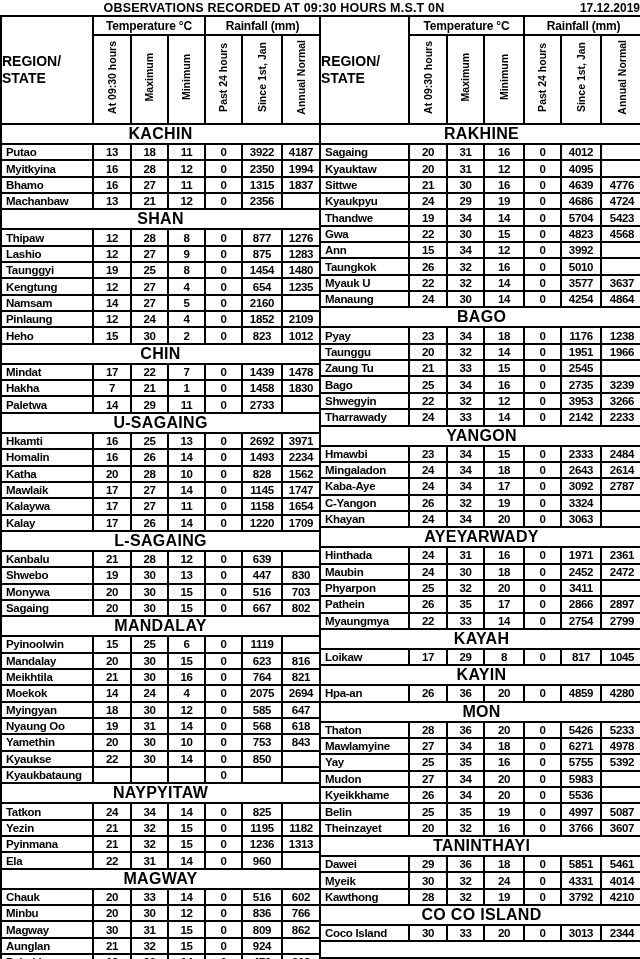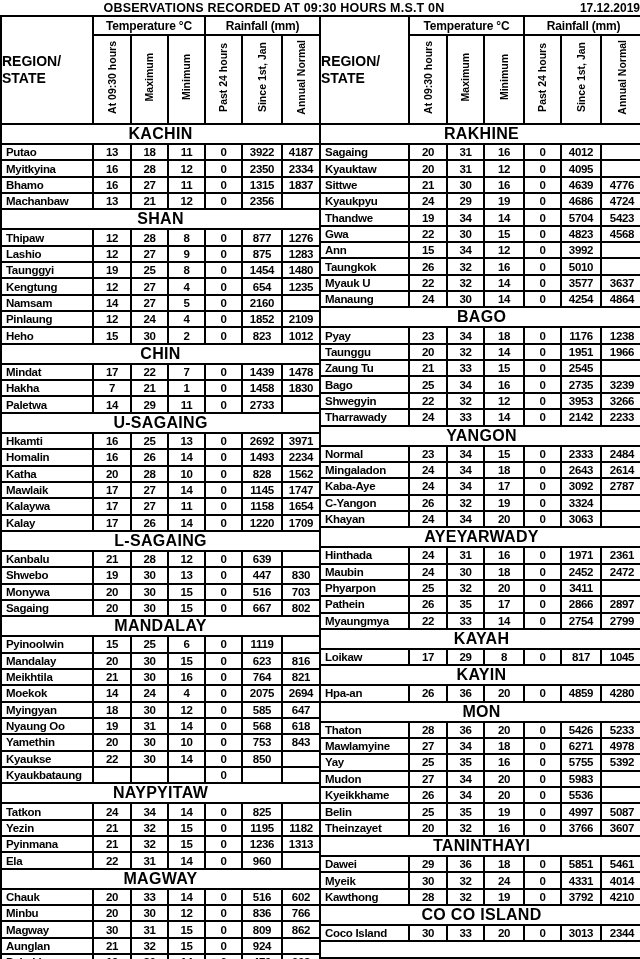--- a/index.html
+++ b/index.html
@@ -81,21 +81,21 @@
             <td class="val">3922</td>
             <td class="val">4187</td>
           </tr>
           <tr class="r">
             <td class="name">Myitkyina</td>
             <td class="val">16</td>
             <td class="val">28</td>
             <td class="val">12</td>
             <td class="val">0</td>
             <td class="val">2350</td>
-            <td class="val">2334</td>
+            <td class="val">1994</td>
           </tr>
           <tr class="r">
             <td class="name">Bhamo</td>
             <td class="val">16</td>
             <td class="val">27</td>
             <td class="val">11</td>
             <td class="val">0</td>
             <td class="val">1315</td>
             <td class="val">1837</td>
           </tr>
@@ -657,21 +657,21 @@
             <td class="val">33</td>
             <td class="val">14</td>
             <td class="val">0</td>
             <td class="val">2142</td>
             <td class="val">2233</td>
           </tr>
           <tr class="r">
             <td colspan="7" class="sec">YANGON</td>
           </tr>
           <tr class="r">
-            <td class="name">Normal</td>
+            <td class="name">Hmawbi</td>
             <td class="val">23</td>
             <td class="val">34</td>
             <td class="val">15</td>
             <td class="val">0</td>
             <td class="val">2333</td>
             <td class="val">2484</td>
           </tr>
           <tr class="r">
             <td class="name">Mingaladon</td>
             <td class="val">24</td>

